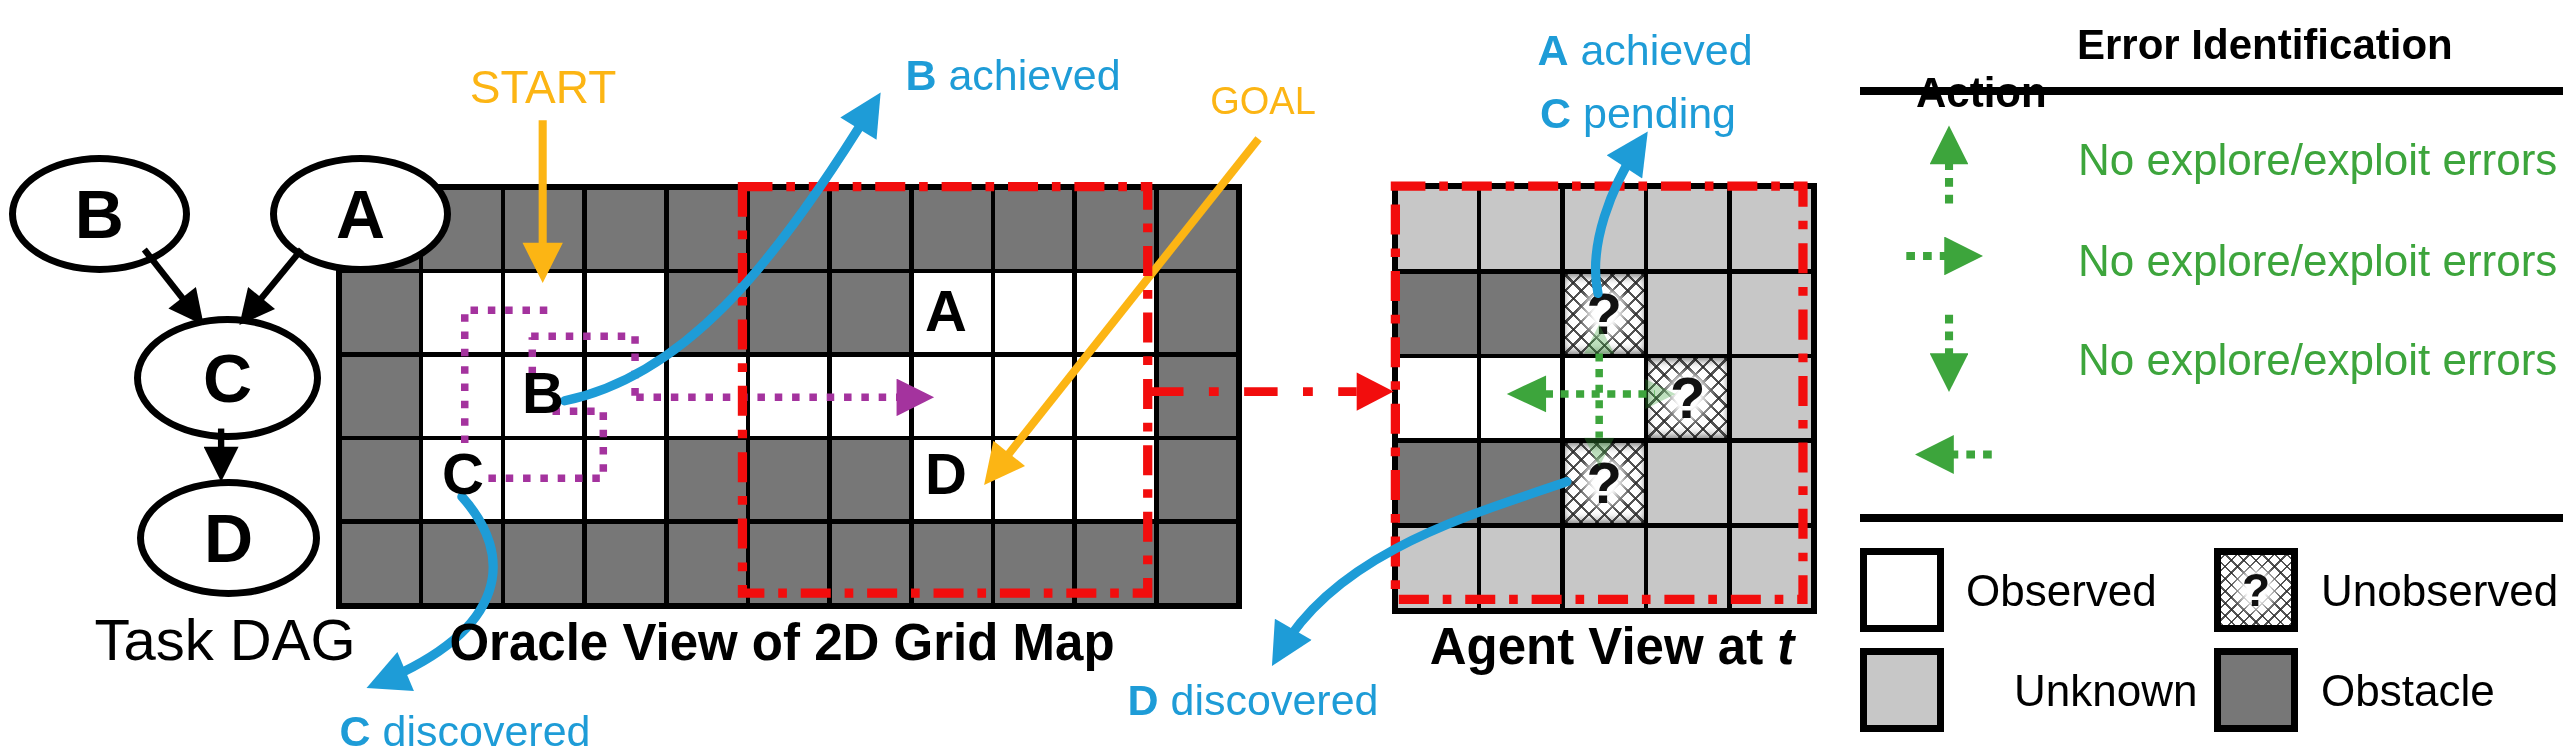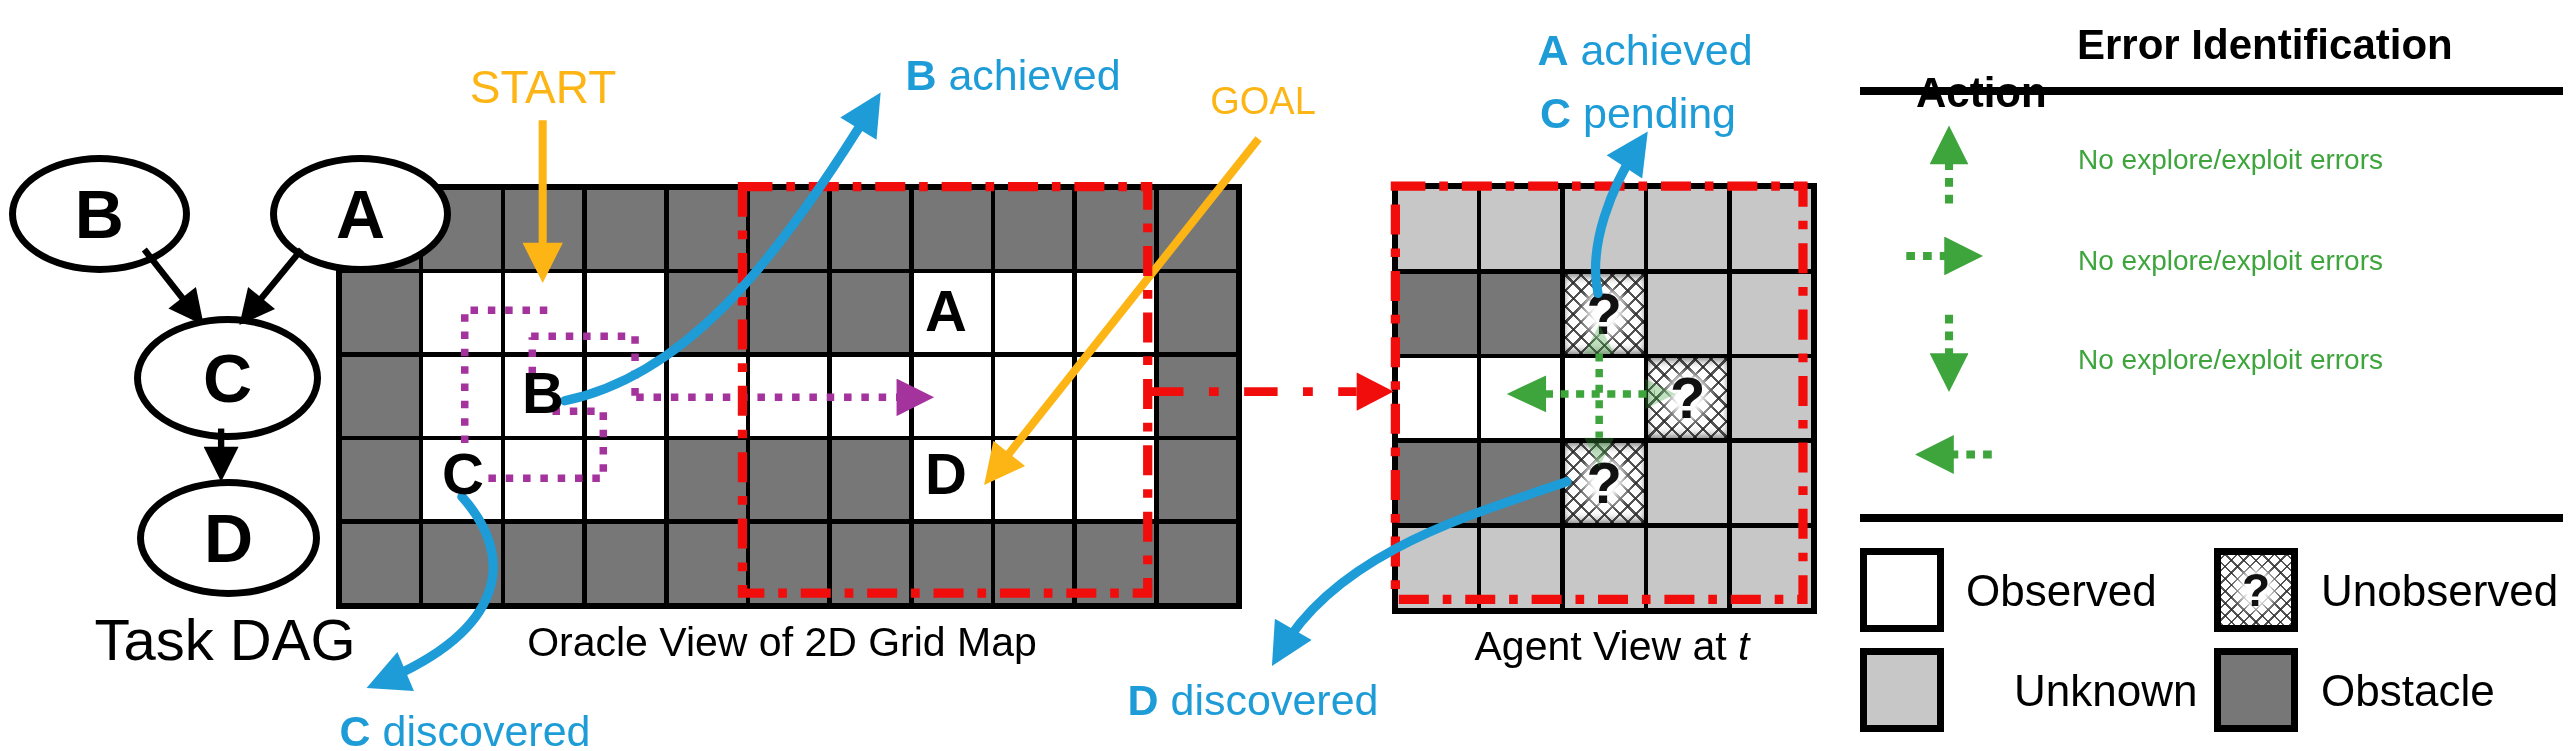--- a/index.html
+++ b/index.html
@@ -26,32 +26,32 @@
   .qmark{font-weight:bold;font-size:58px;color:#111;line-height:1;
     text-shadow:0 0 8px #fff,0 0 12.7px #fff;}
 
   
   .abs{position:absolute;transform:translate(-50%,-50%);white-space:nowrap;z-index:3;line-height:1.15;}
   .grid-letter{position:absolute;transform:translate(-50%,-50%);z-index:3;
     font-weight:bold;font-size:58px;color:#000;line-height:1;}
   .blue-label{color:var(--c-blue,#1e9cd7);font-size:43px;}
   .blue-label b{font-weight:bold;}
   .yellow-label{color:var(--c-yellow,#fcb514);font-size:44px;}
-  .caption{color:#000;font-size:41px;}
+  .caption{color:#000;font-size:51px;font-weight:bold;}
   .dag-caption{color:#000;font-size:58px;}
 
   
   .dag-node{position:absolute;border:7px solid #000;border-radius:50%;background:#fff;
     display:flex;align-items:center;justify-content:center;z-index:2;
     font-weight:bold;font-size:68px;color:#000;}
 
   
   .rule{position:absolute;height:7.5px;background:#000;z-index:3;}
   .leg-head{position:absolute;transform:translateY(-50%);font-weight:bold;font-size:42px;color:#000;z-index:3;white-space:nowrap;}
-  .leg-row-label{position:absolute;transform:translateY(-50%);font-size:28px;color:var(--c-green,#3da53c);z-index:3;white-space:nowrap;}
+  .leg-row-label{position:absolute;transform:translateY(-50%);font-size:44px;color:var(--c-green,#3da53c);z-index:3;white-space:nowrap;}
   .swatch{position:absolute;width:84px;height:84px;border:7px solid #000;box-sizing:border-box;z-index:2;
     display:flex;align-items:center;justify-content:center;}
   .swatch.observed{background:#fff;}
   .swatch.unknown{background:var(--c-unknown,#c7c7c7);}
   .swatch.obstacle{background:var(--c-obstacle,#777);}
   .swatch.unobserved{
     background:
       radial-gradient(closest-side,#fff 26%,rgba(255,255,255,0) 75%),
       repeating-linear-gradient(45deg,rgba(40,40,40,.8) 0 1.7px,rgba(0,0,0,0) 1.7px 8.7px),
       repeating-linear-gradient(-45deg,rgba(40,40,40,.8) 0 1.7px,rgba(0,0,0,0) 1.7px 8.7px),

